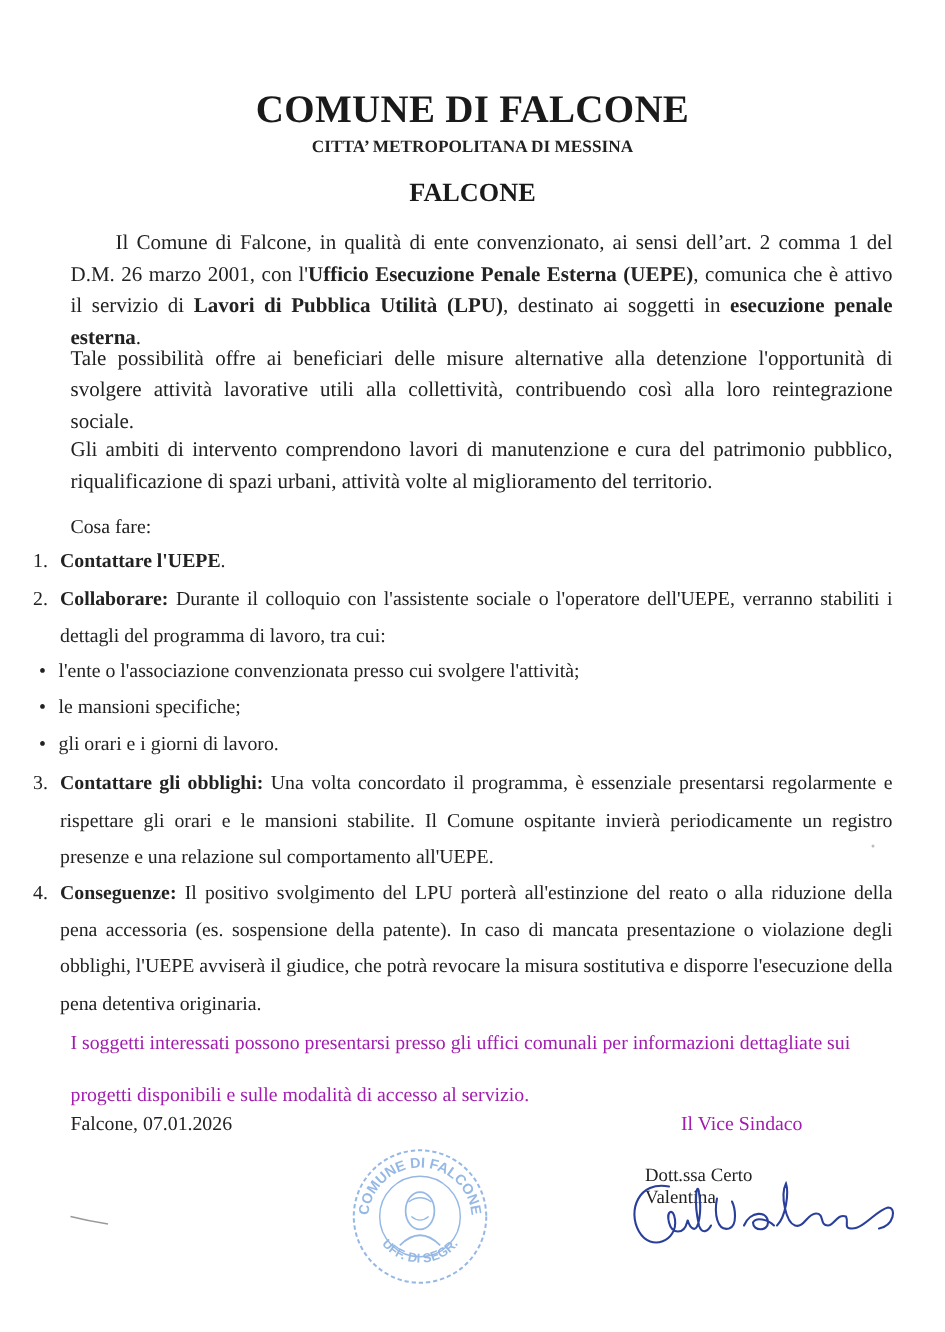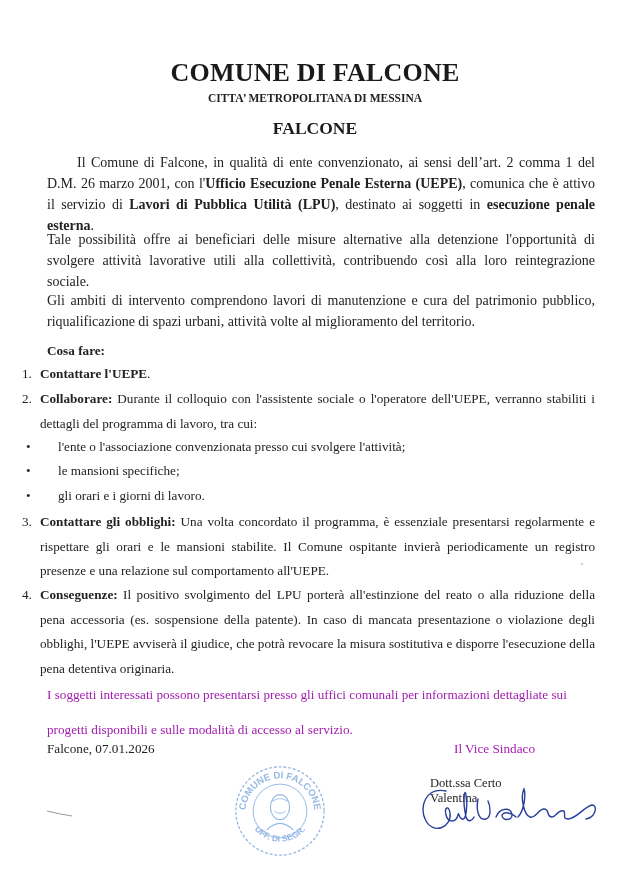--- a/index.html
+++ b/index.html
@@ -59,21 +59,21 @@
       color: #222;
     }
     .p.indent { text-indent: 30px; }
     .p1 { top: 152px; }
     .p2 { top: 229px; }
     .p3 { top: 290px; }
     .cosa {
       position: absolute;
       left: 47px; top: 343px;
       font-size: 13.2px;
-      font-weight: bold;
+      font-weight: normal;
       color: #222;
     }
     .li {
       position: absolute;
       left: 22px;
       width: 573px;
       font-size: 13.2px;
       color: #222;
     }
     .li .num {
@@ -97,21 +97,21 @@
       left: 22px;
       font-size: 13.2px;
       color: #222;
       line-height: 24px;
     }
     .bul .dot {
       position: absolute;
       left: 4px;
       top: 0;
     }
-    .bul .txt { margin-left: 36px; white-space: nowrap; }
+    .bul .txt { margin-left: 17px; white-space: nowrap; }
     .b1 { top: 435px; }
     .b2 { top: 459px; }
     .b3 { top: 484px; }
     .closing {
       position: absolute;
       left: 47px;
       top: 677px;
       width: 548px;
       font-size: 13.2px;
       line-height: 35px;

